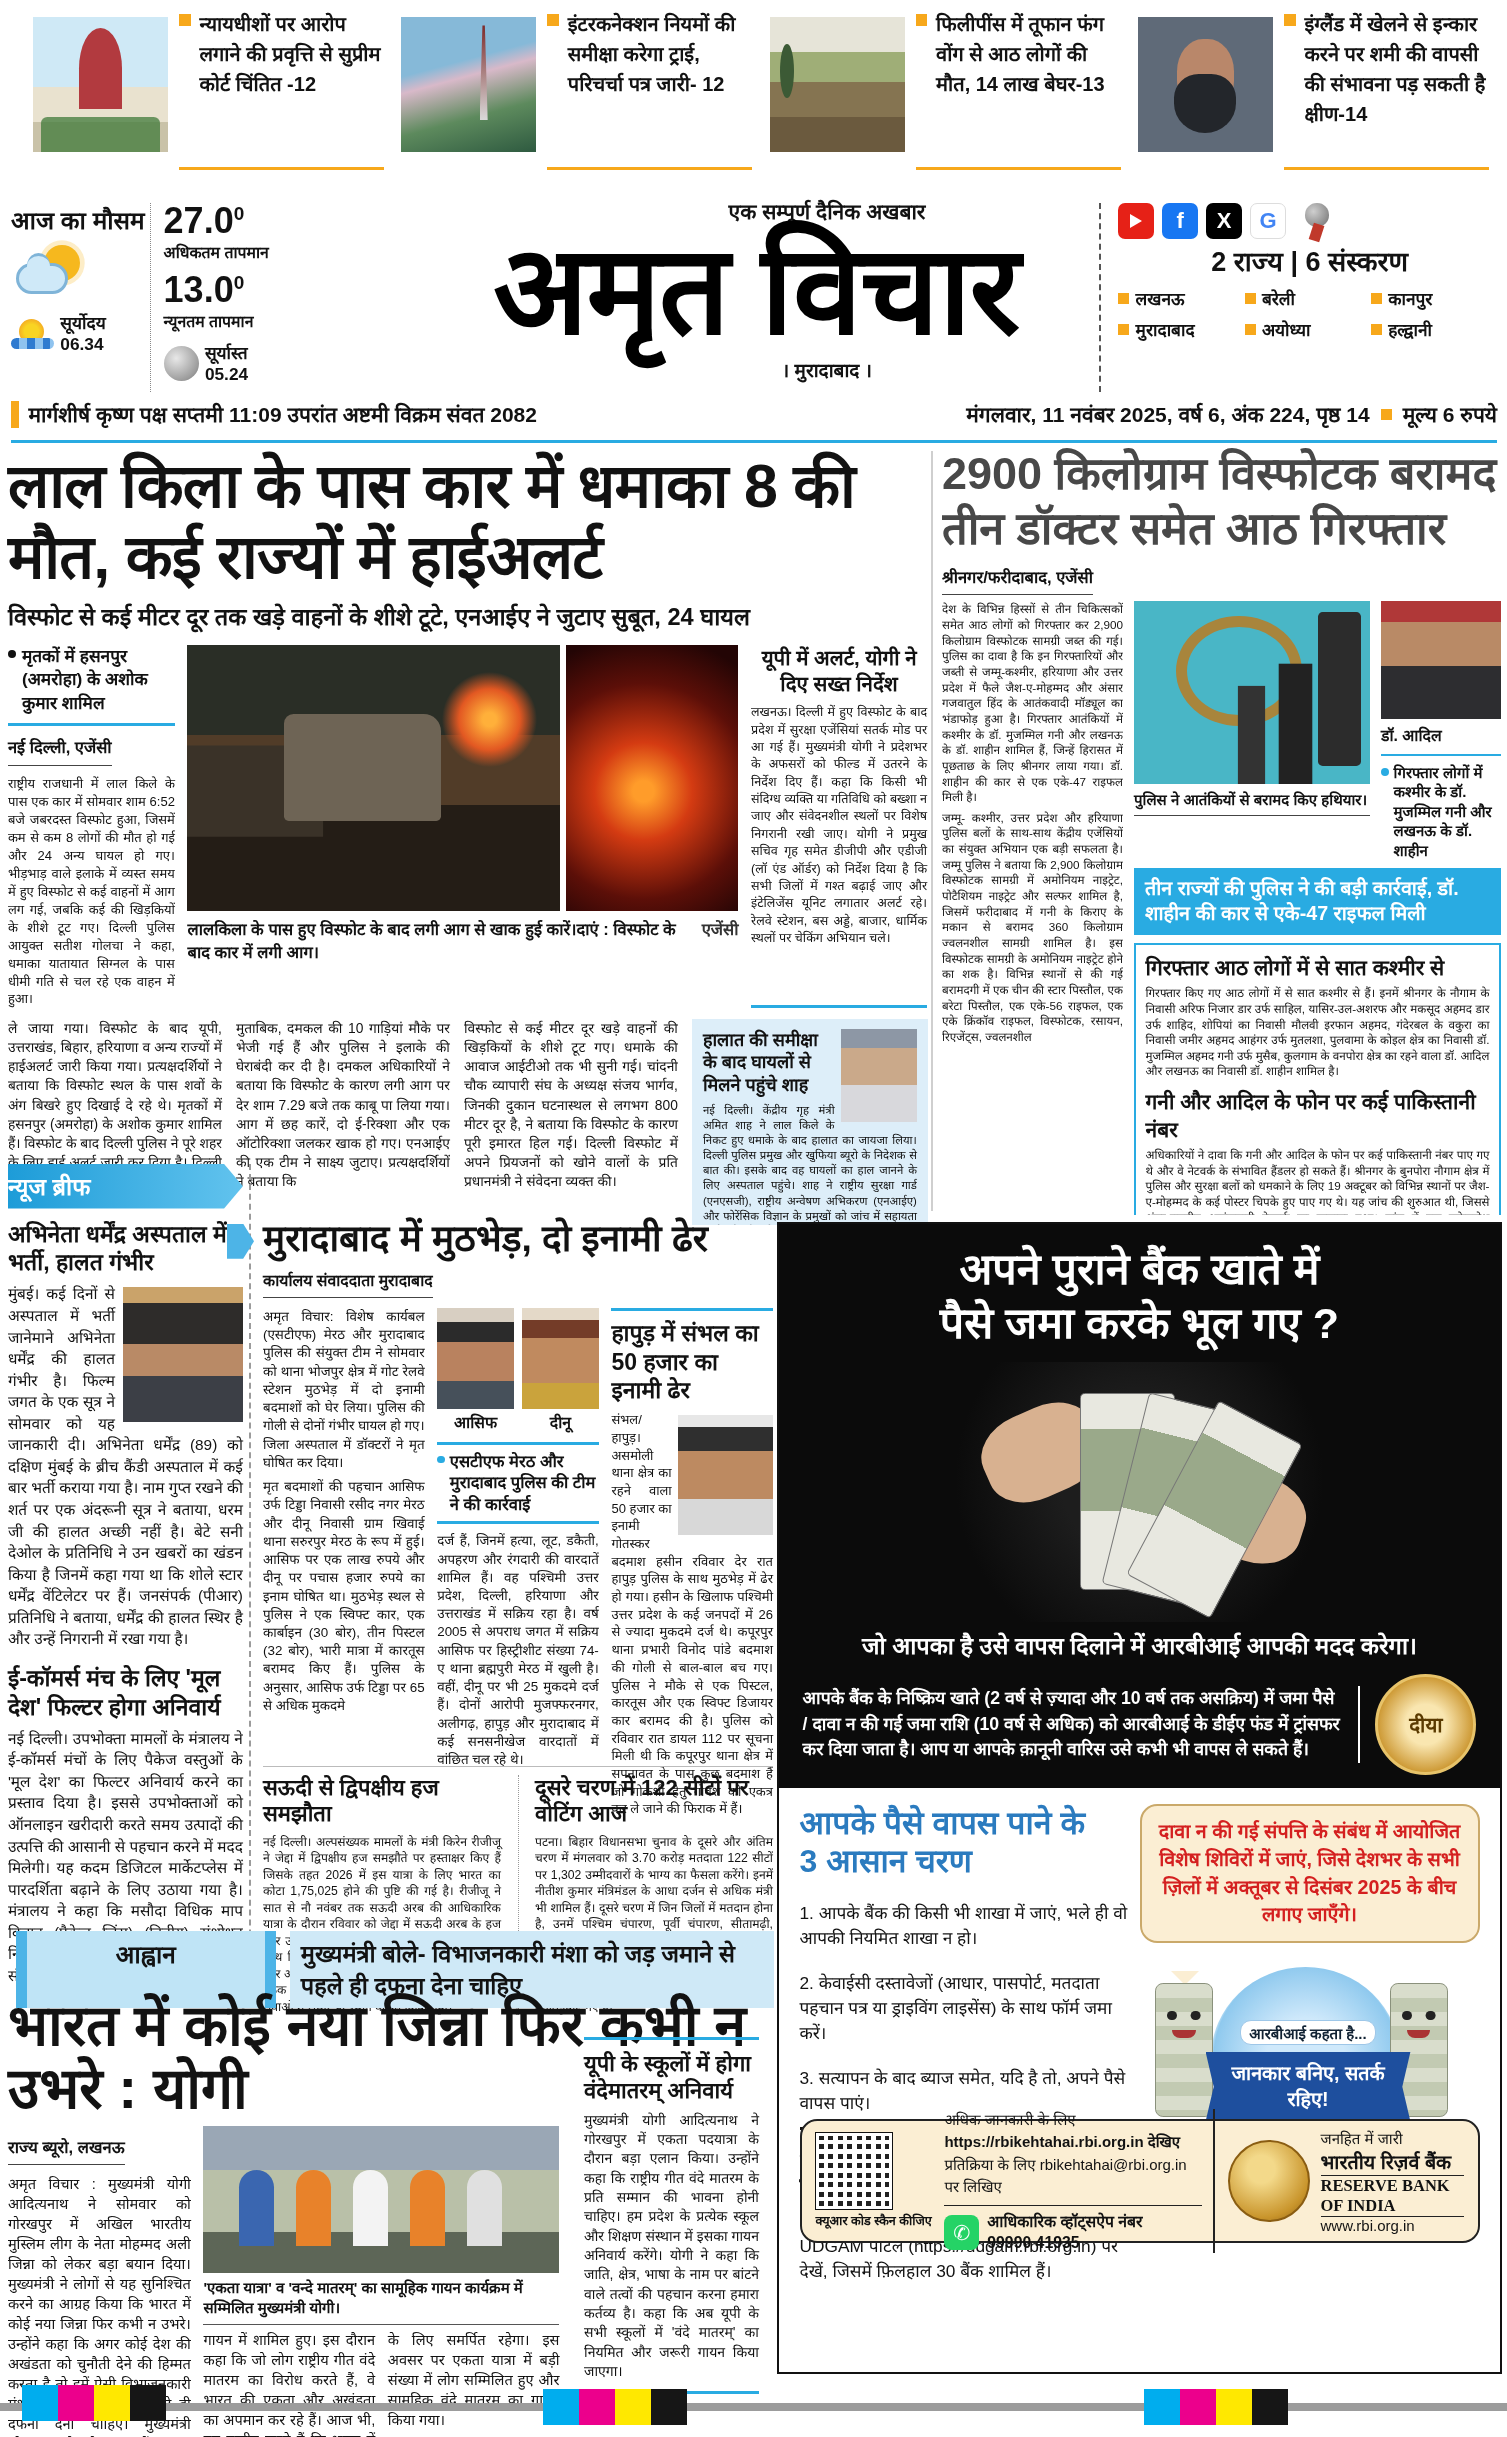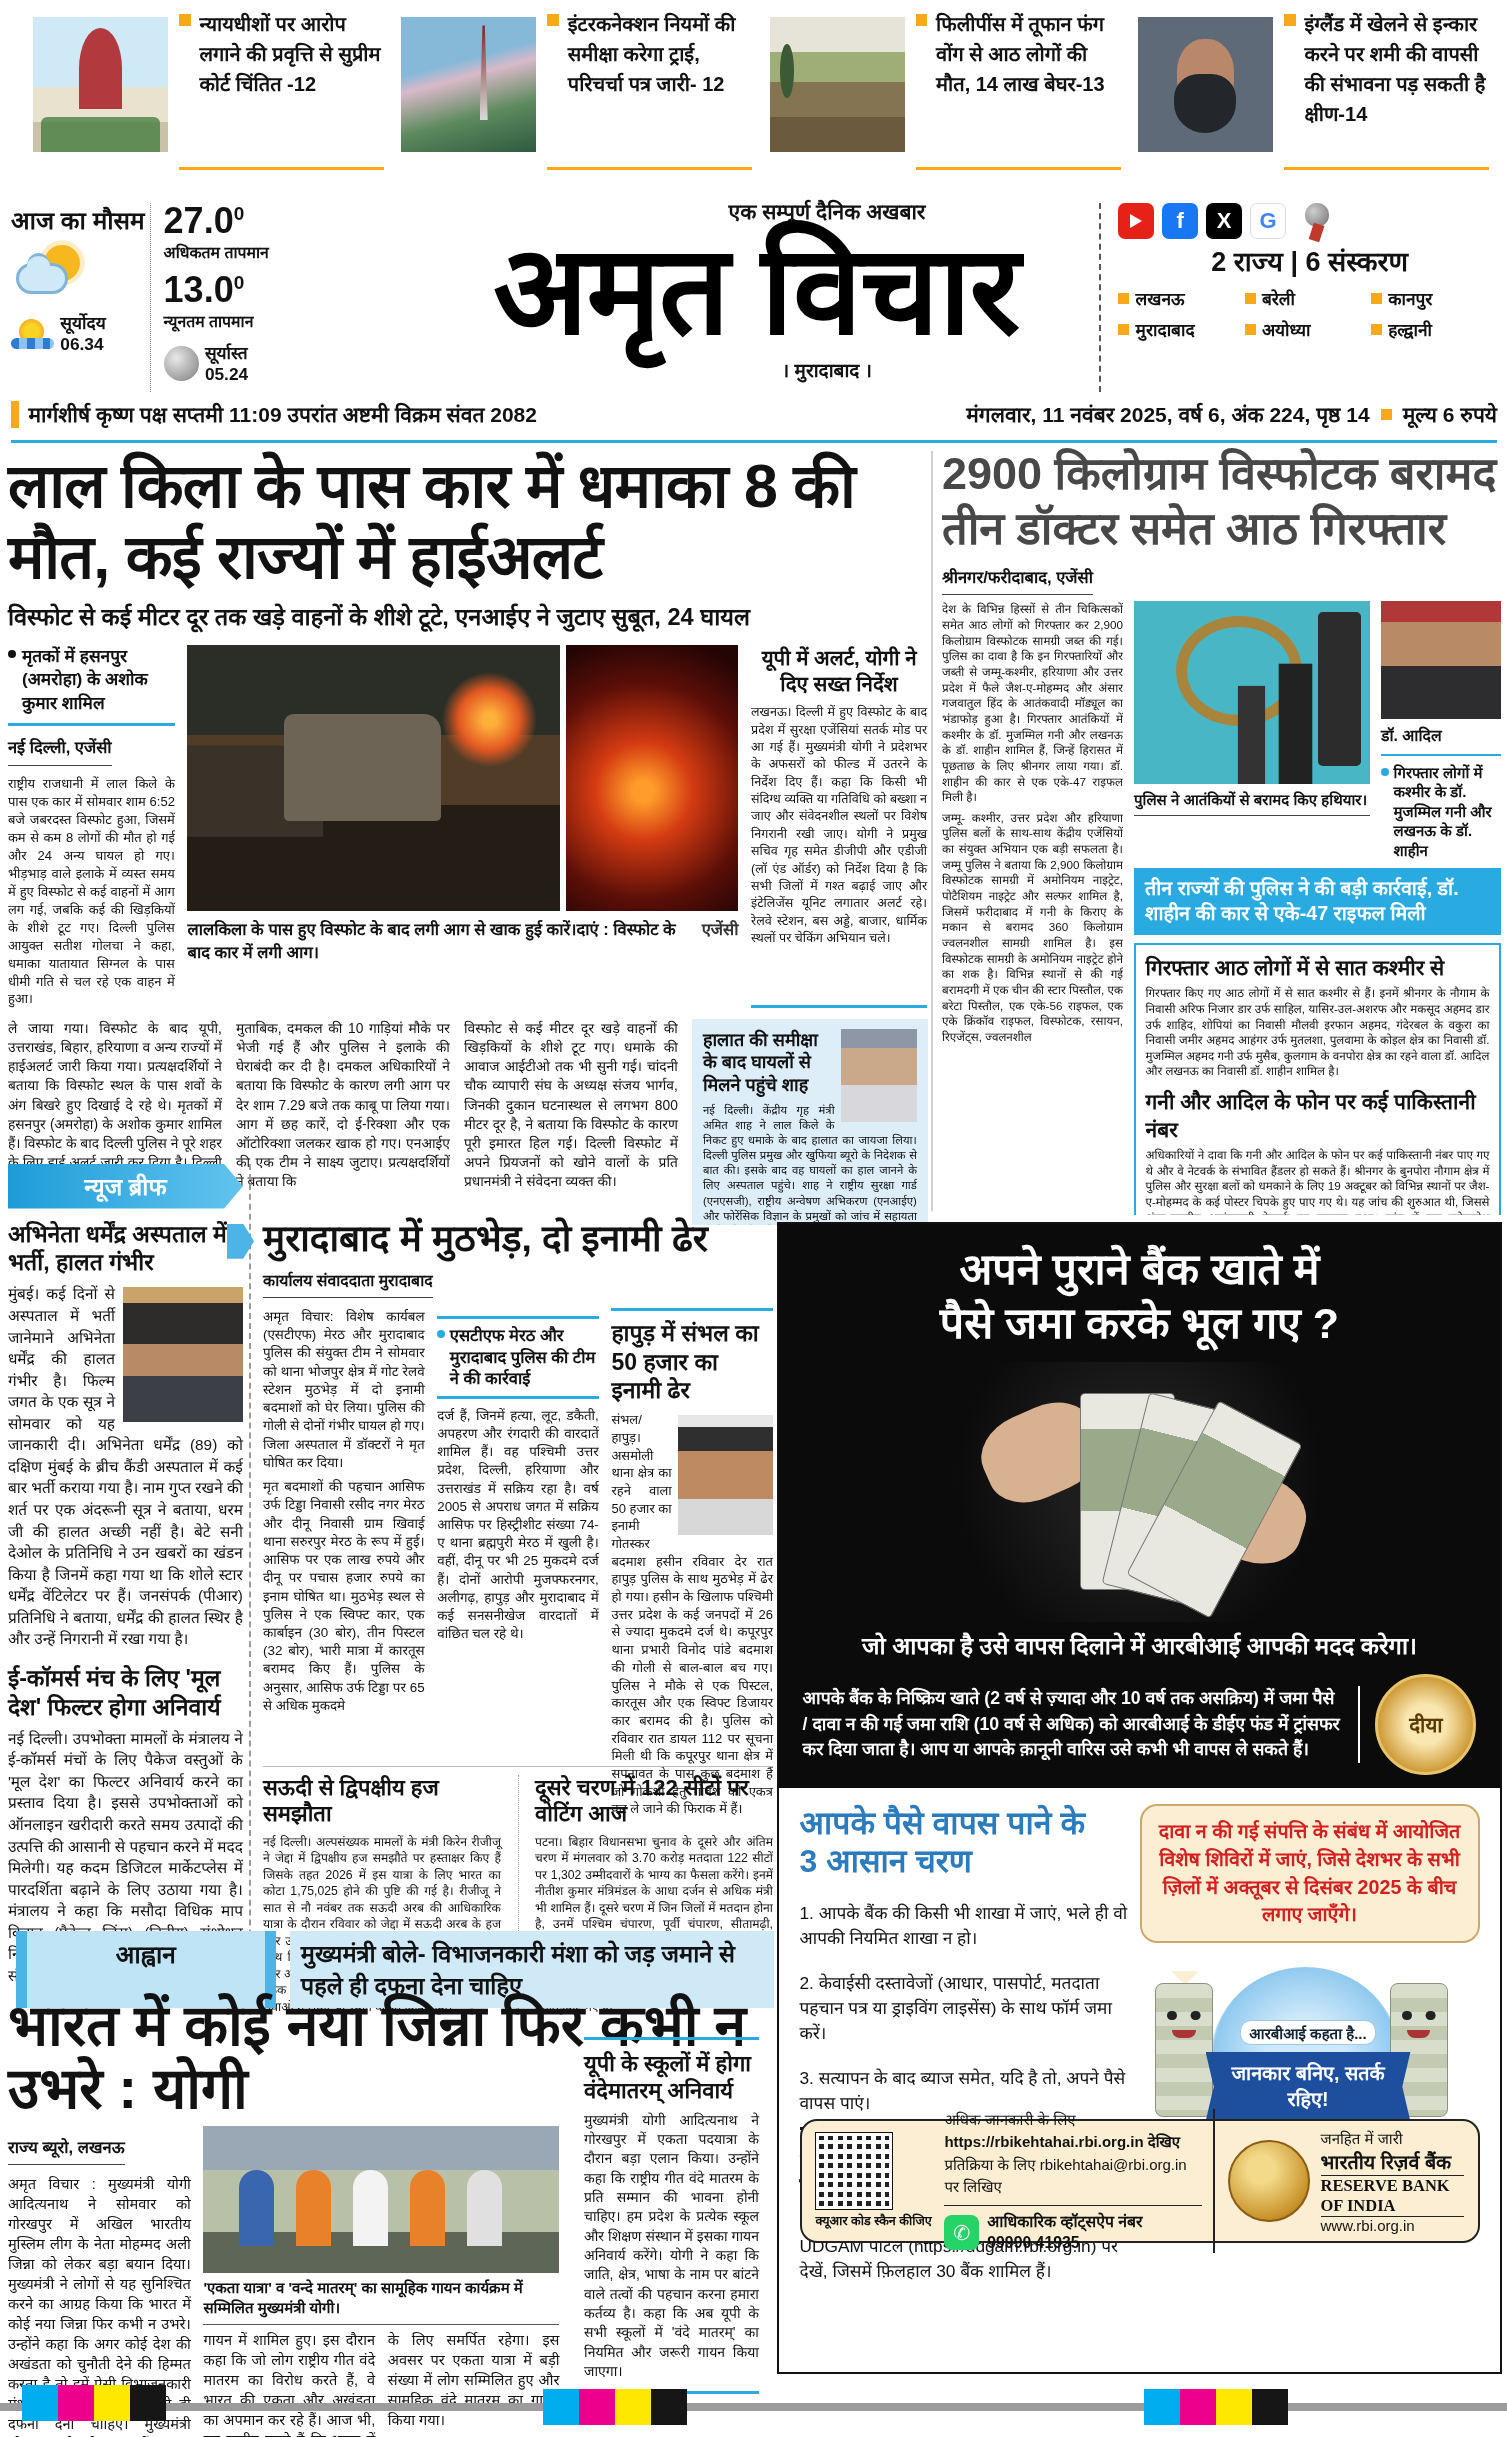--- a/index.html
+++ b/index.html
@@ -116,21 +116,21 @@
   .rnote{font-size:15px;font-weight:bold;line-height:1.3;position:relative;padding-left:12.6px}
   .rnote .dot{top:5.5px;background:#29abe2}
   .bluebox{grid-column:2/4;grid-row:2;background:#29abe2;color:#fff;font-size:19.7px;font-weight:bold;line-height:1.3;padding:7.9px 11px}
   .bbox{grid-column:2/4;grid-row:3;border:2.4px solid #29abe2;padding:7.9px 9.5px}
   .bbox h3{font-size:21px;margin-bottom:4.7px}
   .bbox p{font-size:11.7px;line-height:1.33}
   .bbox .sec2{margin-top:7.9px}
 
   
   .rail-l{top:1164px;left:7.9px;width:235px}
-  .nbb{position:relative;background:linear-gradient(90deg,#1d9cd8,#62c3ee);color:#fff;font-size:23.6px;font-weight:bold;text-align:center;padding:6.3px 0;clip-path:polygon(0 0,92% 0,100% 50%,92% 100%,0 100%);margin-bottom:11px}
+  .nbb{position:relative;background:linear-gradient(90deg,#1d9cd8,#62c3ee);color:#fff;font-size:23.6px;font-weight:bold;text-align:left;padding:6.3px 0;clip-path:polygon(0 0,92% 0,100% 50%,92% 100%,0 100%);margin-bottom:11px}
   .brief h3{font-size:23px;line-height:1.25;margin-bottom:6.3px}
   .brief p{font-size:15.4px;line-height:1.4}
   .dh-img{float:right;width:120px;height:135px;margin:3.2px 0 4.7px 7.9px;background:linear-gradient(180deg,#caa36a 0 12%,#2e2c2a 12% 42%,#b98a66 42% 66%,#3c3f46 66%)}
   .brief+.brief{margin-top:14px}
 
   
   .dash-v{top:1164px;left:249px;width:0;height:851px;border-left:2.4px dashed #9b9b9b}
   .mz{top:1219px;left:263px;width:510px}
   .marrow{position:absolute;left:-36px;top:4.7px;width:27px;height:35px;background:#4db4e7;clip-path:polygon(0 0,60% 0,100% 50%,60% 100%,0 100%)}
   .h3m{font-size:37px;font-weight:900;line-height:1.1}
@@ -422,20 +422,24 @@
   <div class="abs mz">
     <div class="marrow"></div>
     <div class="h3m">मुरादाबाद में मुठभेड़, दो इनामी ढेर</div>
     <div class="byline">कार्यालय संवाददाता मुरादाबाद</div>
     <div class="mgrid">
       <div class="mc j">
         <p>अमृत विचार: विशेष कार्यबल (एसटीएफ) मेरठ और मुरादाबाद पुलिस की संयुक्त टीम ने सोमवार को थाना भोजपुर क्षेत्र में गोट रेलवे स्टेशन मुठभेड़ में दो इनामी बदमाशों को घेर लिया। पुलिस की गोली से दोनों गंभीर घायल हो गए। जिला अस्पताल में डॉक्टरों ने मृत घोषित कर दिया।</p>
         <p>मृत बदमाशों की पहचान आसिफ उर्फ टिड्डा निवासी रसीद नगर मेरठ और दीनू निवासी ग्राम खिवाई थाना सरुरपुर मेरठ के रूप में हुई। आसिफ पर एक लाख रुपये और दीनू पर पचास हजार रुपये का इनाम घोषित था। मुठभेड़ स्थल से पुलिस ने एक स्विफ्ट कार, एक कार्बाइन (30 बोर), तीन पिस्टल (32 बोर), भारी मात्रा में कारतूस बरामद किए हैं। पुलिस के अनुसार, आसिफ उर्फ टिड्डा पर 65 से अधिक मुकदमे</p>
       </div>
       <div class="mc">
+        <div class="mugs">
+          <div class="mug"><div class="img"></div><span>आसिफ</span></div>
+          <div class="mug"><div class="img"></div><span>दीनू</span></div>
+        </div>
         <div class="mbul"><span class="dot"></span><span>एसटीएफ मेरठ और मुरादाबाद पुलिस की टीम ने की कार्रवाई</span></div>
         <p class="j">दर्ज हैं, जिनमें हत्या, लूट, डकैती, अपहरण और रंगदारी की वारदातें शामिल हैं। वह पश्चिमी उत्तर प्रदेश, दिल्ली, हरियाणा और उत्तराखंड में सक्रिय रहा है। वर्ष 2005 से अपराध जगत में सक्रिय आसिफ पर हिस्ट्रीशीट संख्या 74-ए थाना ब्रह्मपुरी मेरठ में खुली है। वहीं, दीनू पर भी 25 मुकदमे दर्ज हैं। दोनों आरोपी मुजफ्फरनगर, अलीगढ़, हापुड़ और मुरादाबाद में कई सनसनीखेज वारदातों में वांछित चल रहे थे।</p>
       </div>
       <div class="mc hp">
         <h3>हापुड़ में संभल का 50 हजार का इनामी ढेर</h3>
         <p class="j"><span class="hs-img img"></span><span>संभल/ हापुड़। असमोली थाना क्षेत्र का रहने वाला 50 हजार का इनामी गोतस्कर बदमाश हसीन रविवार देर रात हापुड़ पुलिस के साथ मुठभेड़ में ढेर हो गया। हसीन के खिलाफ पश्चिमी उत्तर प्रदेश के कई जनपदों में 26 से ज्यादा मुकदमे दर्ज थे। कपूरपुर थाना प्रभारी विनोद पांडे बदमाश की गोली से बाल-बाल बच गए। पुलिस ने मौके से एक पिस्टल, कारतूस और एक स्विफ्ट डिजायर कार बरामद की है। पुलिस को रविवार रात डायल 112 पर सूचना मिली थी कि कपूरपुर थाना क्षेत्र में सपनावत के पास कुछ बदमाश हैं जो गोकशी हेतु गोवंश को एकत्र कर ले जाने की फिराक में हैं।</span></p>
       </div>
     </div>
   </div>
 

